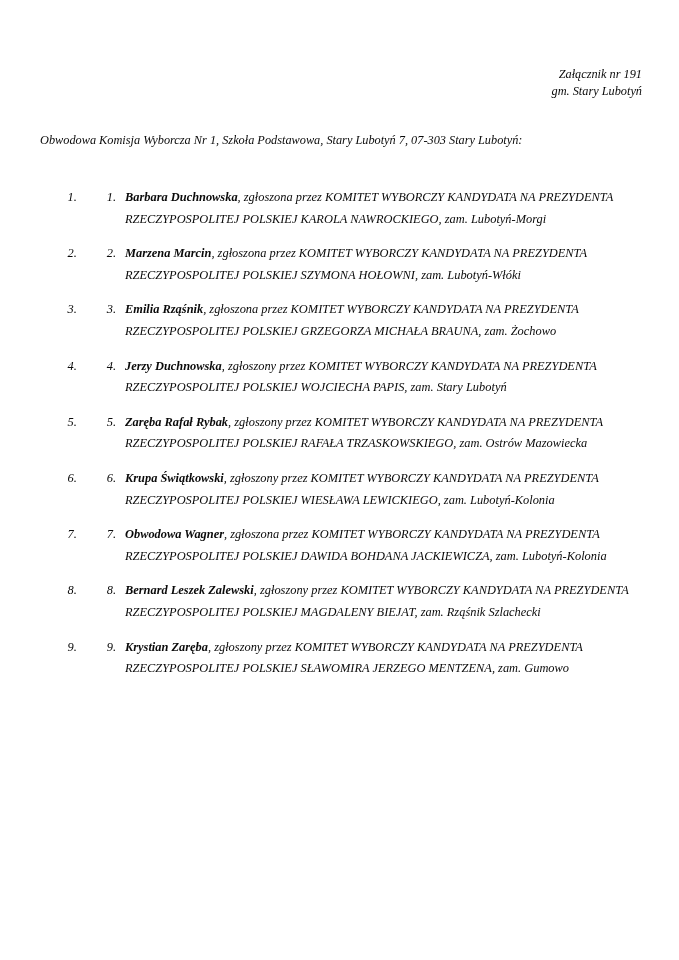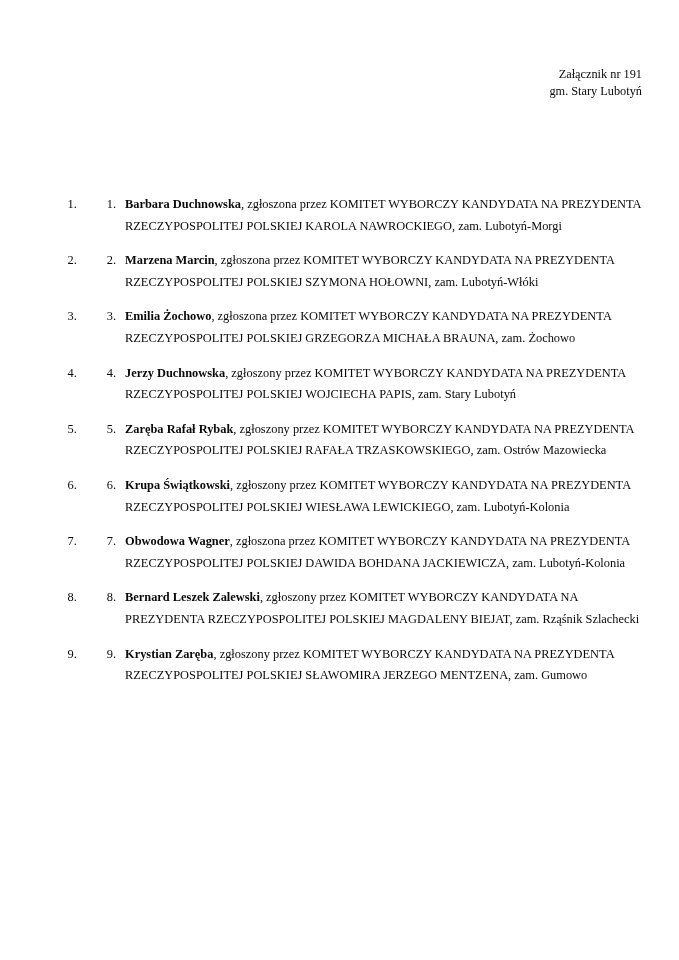--- a/index.html
+++ b/index.html
@@ -15,20 +15,21 @@
     font-family: "Liberation Serif", "DejaVu Serif", serif;
     color: #0a0a0a;
     -webkit-font-smoothing: antialiased;
   }
   .page {
     position: absolute;
     inset: 0;
     padding: 0;
     box-sizing: border-box;
     background: #ffffff;
+    font-style: italic;
   }
 
   
   .doc-header {
     position: absolute;
     top: 66px;
     right: 37px;
     text-align: right;
     font-size: 12.3px;
     line-height: 17px;
@@ -69,52 +70,52 @@
     position: absolute;
     left: 14px;
     top: 0;
     width: 22px;
     text-align: right;
     font-size: 12.4px;
     line-height: 21.6px;
   }
   .item-text {
     display: block;
-    margin-top: 7px;
   }
   .cand-name {
     font-weight: bold;
   }
   .cand-rest {
     font-weight: normal;
   }
 </style>
 </head>
 <body>
 
 <div class="page">
 
   <div class="doc-header">
     <span class="hline">Załącznik nr 191</span>
     <span class="hline">gm. Stary Lubotyń</span>
   </div>
 
+  <p class="intro">Obwodowa Komisja Wyborcza Nr 1, Szkoła Podstawowa, Stary Lubotyń 7, 07-303 Stary Lubotyń:</p>
 
   <ol class="candidate-list">
       <li class="candidate-item">
         <span class="item-number">1.</span>
         <span class="item-text"><span class="cand-name">Barbara Duchnowska</span><span class="cand-rest">, zgłoszona przez KOMITET WYBORCZY KANDYDATA NA PREZYDENTA RZECZYPOSPOLITEJ POLSKIEJ KAROLA NAWROCKIEGO, zam. Lubotyń-Morgi</span></span>
       </li>
       <li class="candidate-item">
         <span class="item-number">2.</span>
         <span class="item-text"><span class="cand-name">Marzena Marcin</span><span class="cand-rest">, zgłoszona przez KOMITET WYBORCZY KANDYDATA NA PREZYDENTA RZECZYPOSPOLITEJ POLSKIEJ SZYMONA HOŁOWNI, zam. Lubotyń-Włóki</span></span>
       </li>
       <li class="candidate-item">
         <span class="item-number">3.</span>
-        <span class="item-text"><span class="cand-name">Emilia Żochowo</span><span class="cand-rest">, zgłoszona przez KOMITET WYBORCZY KANDYDATA NA PREZYDENTA RZECZYPOSPOLITEJ POLSKIEJ GRZEGORZA MICHAŁA BRAUNA, zam. Żochowo</span></span>
+        <span class="item-text"><span class="cand-name">Emilia Rząśnik</span><span class="cand-rest">, zgłoszona przez KOMITET WYBORCZY KANDYDATA NA PREZYDENTA RZECZYPOSPOLITEJ POLSKIEJ GRZEGORZA MICHAŁA BRAUNA, zam. Żochowo</span></span>
       </li>
       <li class="candidate-item">
         <span class="item-number">4.</span>
         <span class="item-text"><span class="cand-name">Jerzy Duchnowska</span><span class="cand-rest">, zgłoszony przez KOMITET WYBORCZY KANDYDATA NA PREZYDENTA RZECZYPOSPOLITEJ POLSKIEJ WOJCIECHA PAPIS, zam. Stary Lubotyń</span></span>
       </li>
       <li class="candidate-item">
         <span class="item-number">5.</span>
         <span class="item-text"><span class="cand-name">Zaręba Rafał Rybak</span><span class="cand-rest">, zgłoszony przez KOMITET WYBORCZY KANDYDATA NA PREZYDENTA RZECZYPOSPOLITEJ POLSKIEJ RAFAŁA TRZASKOWSKIEGO, zam. Ostrów Mazowiecka</span></span>
       </li>
       <li class="candidate-item">

